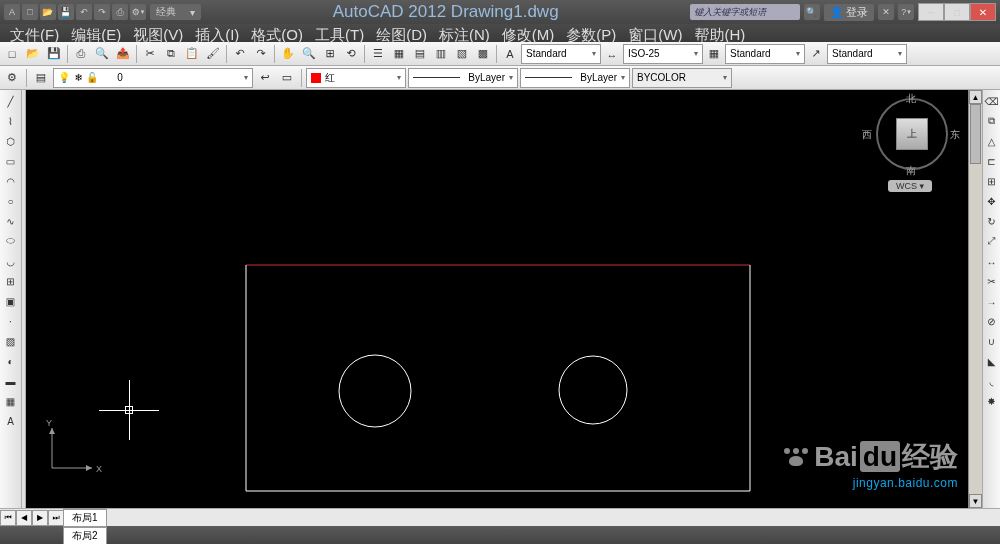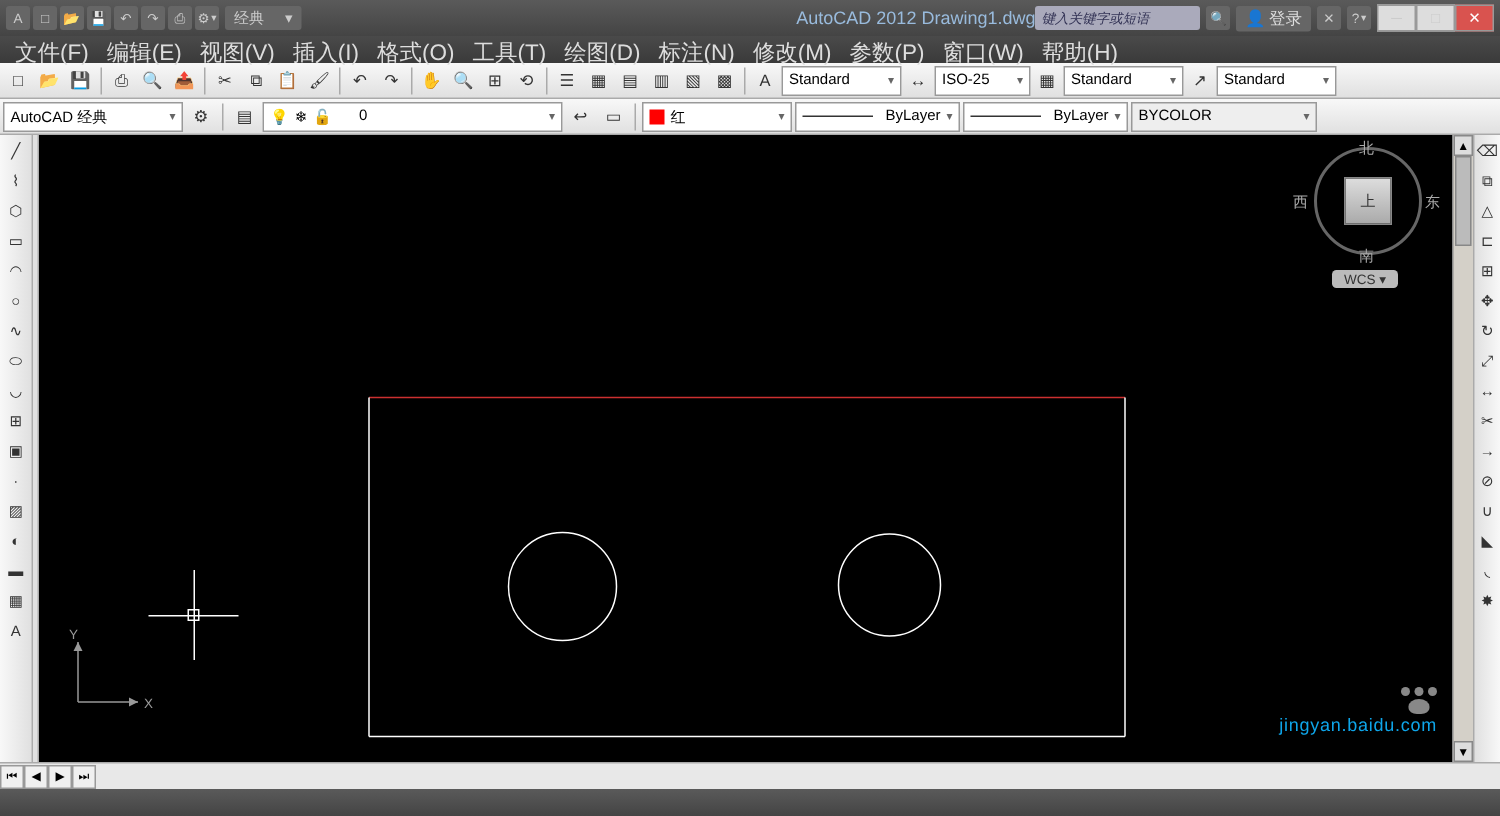--- a/index.html
+++ b/index.html
@@ -3,21 +3,21 @@
 <meta charset="utf-8">
 <style>
 * { margin: 0; padding: 0; box-sizing: border-box; font-family: "Microsoft YaHei", Arial, sans-serif; }
 body { width: 1000px; height: 544px; background: #e8e8e8; overflow: hidden; position: relative; font-size: 11px; }
 
 .titlebar { height: 24px; background: linear-gradient(#5a5a5a,#444); display: flex; align-items: center; color: #ccc; }
 .tb-icons { display: flex; gap: 2px; padding: 0 4px; }
 .tb-icon { width: 16px; height: 16px; background: #666; border-radius: 2px; display:flex;align-items:center;justify-content:center;font-size:9px;color:#ccc; }
 .tb-icon.drop::after{content:"▾";font-size:7px;margin-left:1px}
 .tb-dd { height:16px; background:#666; border-radius:2px; padding:0 6px; display:flex; align-items:center; font-size:10px; }
-.tb-title { flex:1; text-align:right; font-size:12px; color:#9bd; }
+.tb-title { flex:1; text-align:center; font-size:17px; color:#9bd; }
 .tb-search { width:110px; height:16px; background:#aab; border-radius:2px; padding:0 4px; font-size:9px; font-style:italic; color:#335; display:flex;align-items:center; }
 .tb-right { display:flex; gap:4px; align-items:center; padding:0 4px; }
 .login-btn { background:#666; border-radius:2px; padding:1px 6px; display:flex;align-items:center;gap:2px;color:#ddd; }
 .win-btns { display:flex; margin-left:auto; }
 .win-btn { width:26px; height:18px; background:#ddd; border:1px solid #999; display:flex;align-items:center;justify-content:center;font-size:10px; }
 .win-btn.close { background:#d9534f; color:#fff; }
 
 .menubar { height:18px; background:linear-gradient(#4a4a4a,#3a3a3a); display:flex; padding:0 4px; }
 .menu-item { padding:2px 6px; color:#ddd; font-size:15px; }
 
@@ -152,37 +152,34 @@
   <div class="tool-btn">▤</div>
   <div class="tool-btn">▥</div>
   <div class="tool-btn">▧</div>
   <div class="tool-btn">▩</div>
   <div class="tool-sep"></div>
   <div class="tool-btn">A</div>
   <div class="tool-dd" style="width:80px">
       <span>Standard</span>
     </div>
   <div class="tool-btn">↔</div>
-  <div class="tool-dd" style="width:64px">
+  <div class="tool-dd" style="width:80px">
       <span>ISO-25</span>
     </div>
   <div class="tool-btn">▦</div>
   <div class="tool-dd" style="width:80px">
       <span>Standard</span>
     </div>
   <div class="tool-btn">↗</div>
   <div class="tool-dd" style="width:80px">
       <span>Standard</span>
     </div>
 </div>
 
 <div class="row2">
-  <div class="tool-dd" style="width:120px">
-      <span>AutoCAD 经典</span>
-    </div>
   <div class="tool-btn">⚙</div>
   <div class="tool-sep"></div>
   <div class="tool-btn">▤</div>
   <div class="tool-dd" style="width:200px">
     <span>💡</span>
     <span>❄</span>
     <span>🔓</span>
     <span style="width:10px;height:10px;background:#fff;display:inline-block"></span>
     <span>0</span>
   </div>
@@ -194,21 +191,21 @@
     <span>红</span>
   </div>
   <div class="tool-dd" style="width:110px">
     <span style="flex:1;border-top:1px solid #333;margin-right:4px"></span>
     <span>ByLayer</span>
   </div>
   <div class="tool-dd" style="width:110px">
     <span style="flex:1;border-top:1px solid #333;margin-right:4px"></span>
     <span>ByLayer</span>
   </div>
-  <div class="tool-dd" style="width:124px;background:#eee">
+  <div class="tool-dd" style="width:100px;background:#eee">
       <span>BYCOLOR</span>
     </div>
 </div>
 
 <div class="main-area">
   <div class="left-palette">
     <div class="pal-btn">╱</div>
     <div class="pal-btn">⌇</div>
     <div class="pal-btn">⬡</div>
     <div class="pal-btn">▭</div>
@@ -278,20 +275,21 @@
         <div class="paw">
           <div style="display:flex;flex-direction:column;align-items:center">
             <div style="display:flex;gap:3px">
                 <span class="paw-dot"></span>
                 <span class="paw-dot"></span>
                 <span class="paw-dot"></span>
               </div>
             <div class="paw-pad"></div>
           </div>
         </div>
+        <span><span>Bai</span><span style="background:#888;color:#000;padding:0 3px;border-radius:3px;margin:0 2px">du</span><span>经验</span></span>
       </div>
       <div class="small">jingyan.baidu.com</div>
     </div>
   </div>
 
   <div class="right-palette">
     <div class="pal-btn">⌫</div>
     <div class="pal-btn">⧉</div>
     <div class="pal-btn">△</div>
     <div class="pal-btn">⊏</div>
@@ -310,15 +308,20 @@
   </div>
 </div>
 
 <div class="tabs-row">
   <div class="tab-nav">
     <div class="tab-nav-btn">⏮</div>
     <div class="tab-nav-btn">◀</div>
     <div class="tab-nav-btn">▶</div>
     <div class="tab-nav-btn">⏭</div>
   </div>
+  <div id="tabs">
+      <div class="tab active">模型</div>
+      <div class="tab">布局1</div>
+      <div class="tab">布局2</div>
+    </div>
 </div>
 
 <div class="statusbar"></div>
 
 </body></html>

